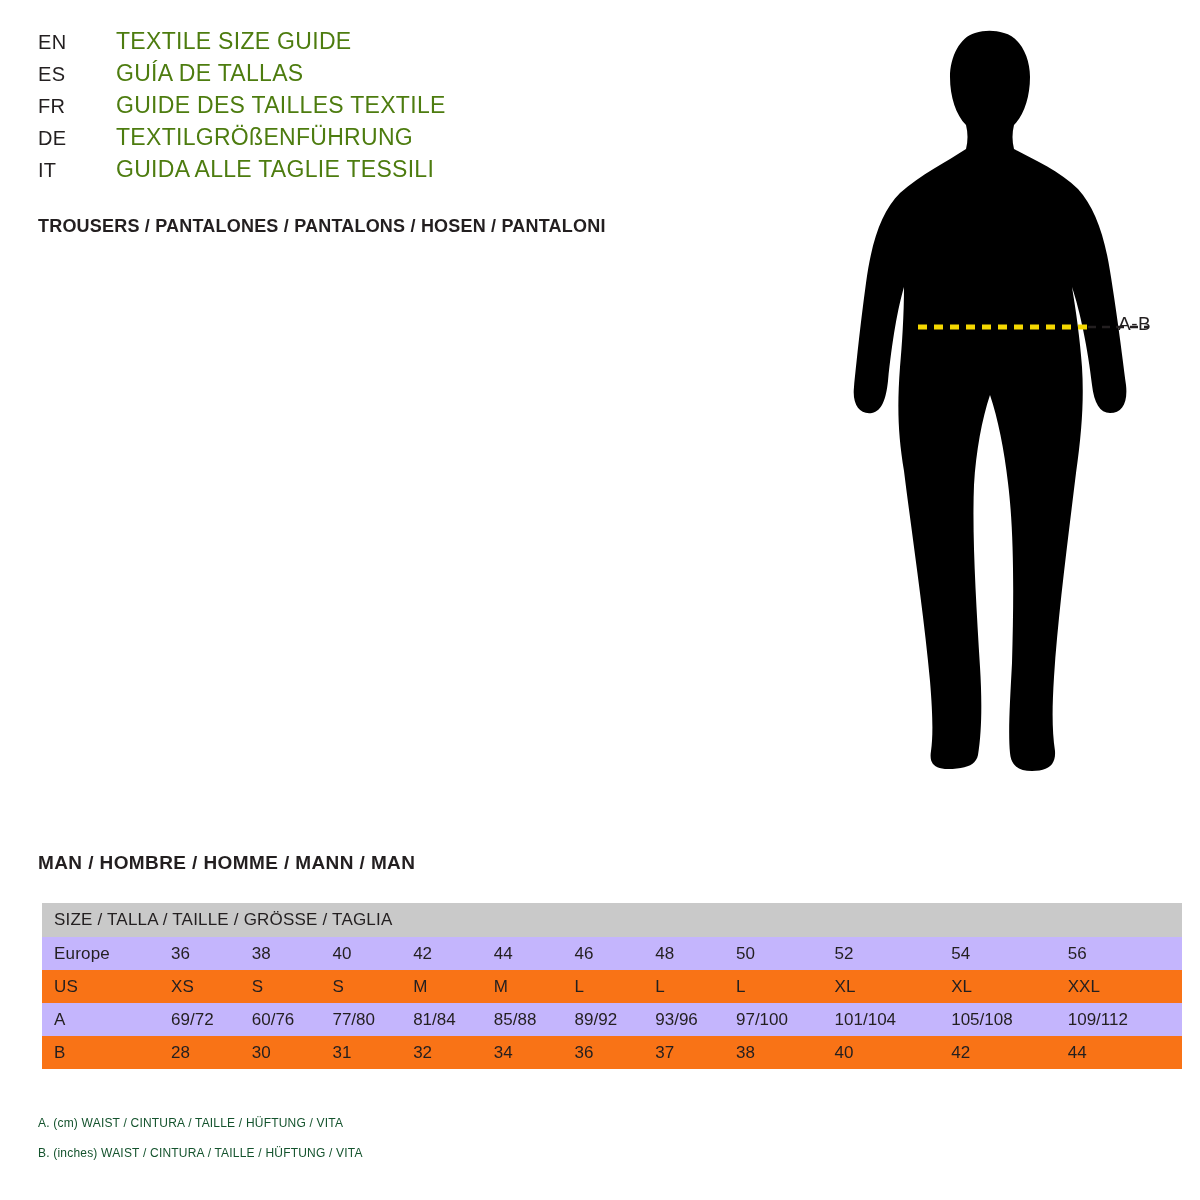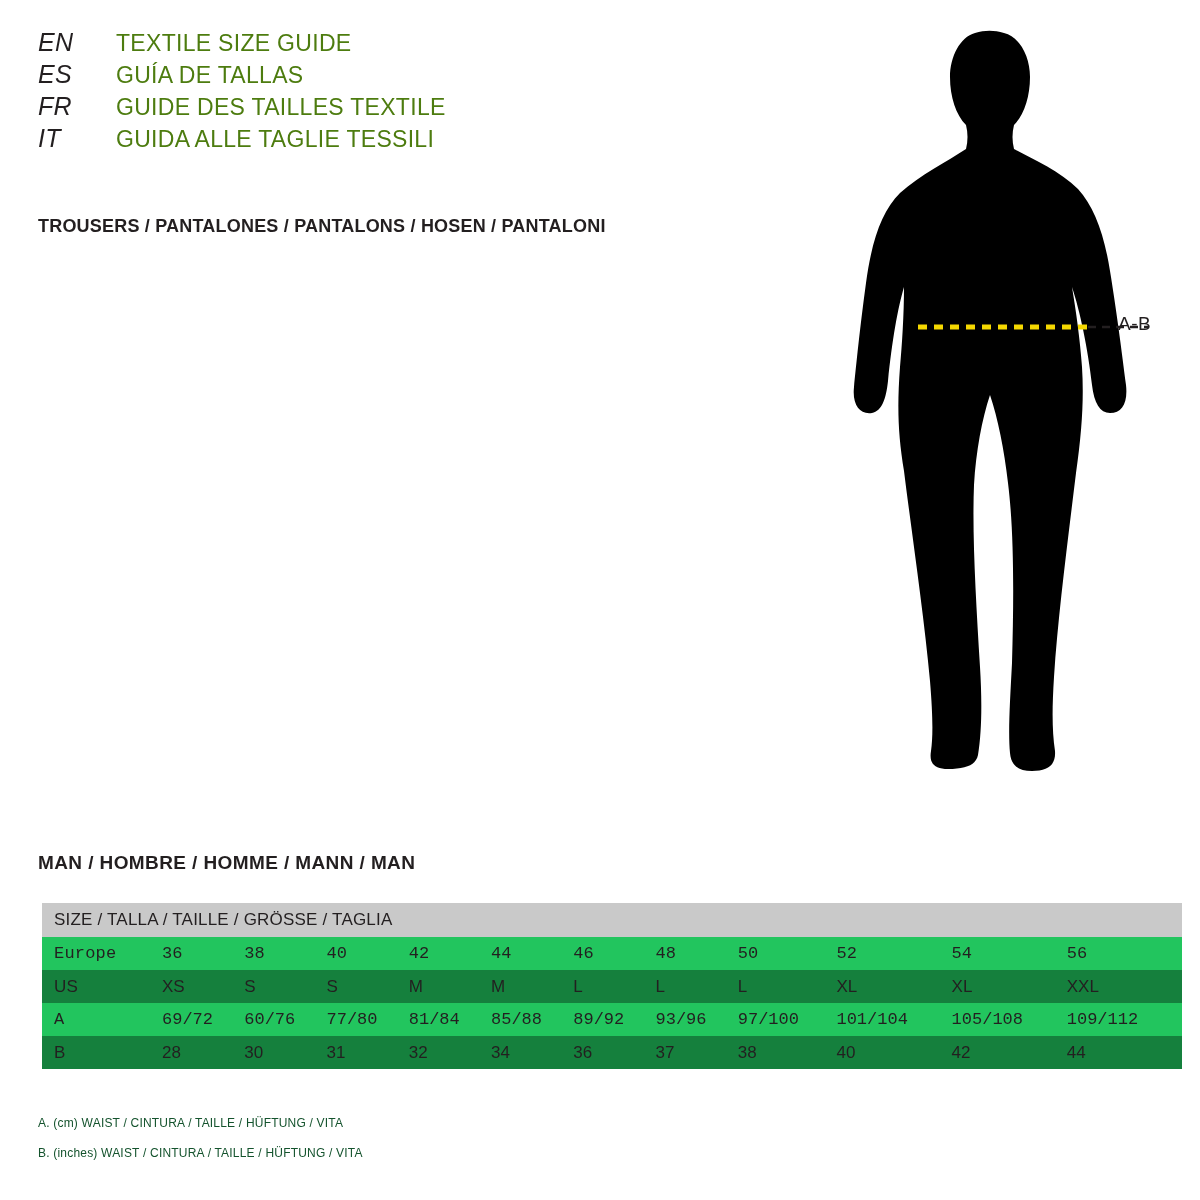--- a/index.html
+++ b/index.html
@@ -28,24 +28,23 @@
     top: 28px;
     width: 760px;
   }
   .lang-row {
     display: flex;
     align-items: baseline;
     height: 32px;
   }
   .lang-code {
     width: 78px;
-    font-size: 25px;
+    font-size: 20px;
     letter-spacing: 0.3px;
     color: #231f20;
-    font-style: italic;
   }
   .lang-text {
     font-size: 23px;
     letter-spacing: 0.3px;
     color: #4d7c0f;
   }
   .garment-line {
     position: absolute;
     left: 38px;
     top: 216px;
@@ -109,22 +108,22 @@
     padding-left: 12px;
     font-size: 17px;
     letter-spacing: 0.2px;
     height: 34px;
   }
   table.size-table td.row-label {
     text-align: left;
     padding-left: 12px;
     letter-spacing: 0.2px;
   }
-  tr.shade-dark td { background: #15803d; }
-  tr.shade-light td { background: #22c55e; font-family: Liberation Mono, monospace; }
+  tr.shade-dark td { background: #f97316; }
+  tr.shade-light td { background: #c4b5fd; }
 
   .footnotes {
     position: absolute;
     left: 38px;
     top: 1108px;
     font-size: 12px;
     color: #14532d;
     letter-spacing: 0.2px;
     line-height: 30px;
   }
@@ -140,20 +139,24 @@
       <span class="lang-code">EN</span>
       <span class="lang-text">TEXTILE SIZE GUIDE</span>
     </div>
     <div class="lang-row">
       <span class="lang-code">ES</span>
       <span class="lang-text">GUÍA DE TALLAS</span>
     </div>
     <div class="lang-row">
       <span class="lang-code">FR</span>
       <span class="lang-text">GUIDE DES TAILLES TEXTILE</span>
+    </div>
+    <div class="lang-row">
+      <span class="lang-code">DE</span>
+      <span class="lang-text">TEXTILGRÖßENFÜHRUNG</span>
     </div>
     <div class="lang-row">
       <span class="lang-code">IT</span>
       <span class="lang-text">GUIDA ALLE TAGLIE TESSILI</span>
     </div>
   </div>
 
   <div class="garment-line">TROUSERS / PANTALONES / PANTALONS / HOSEN / PANTALONI</div>
 
   <div class="figure-wrap">

